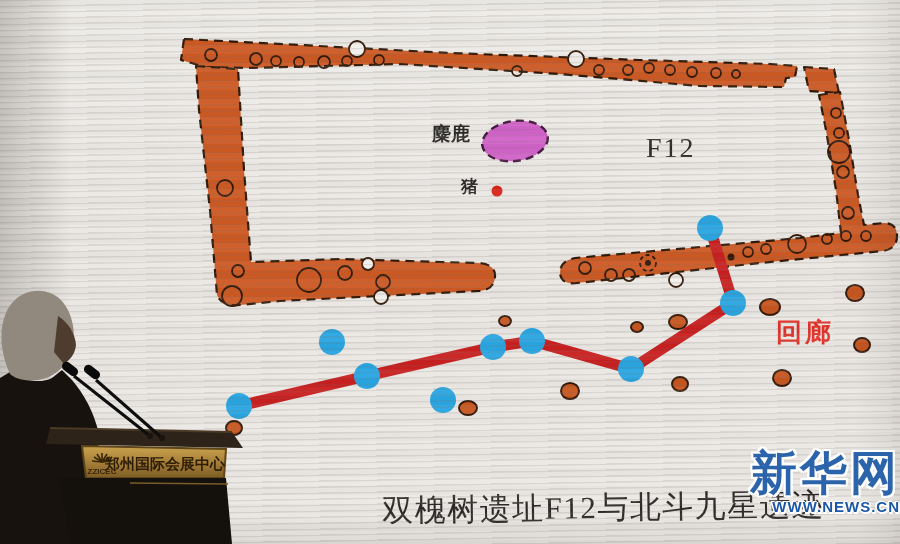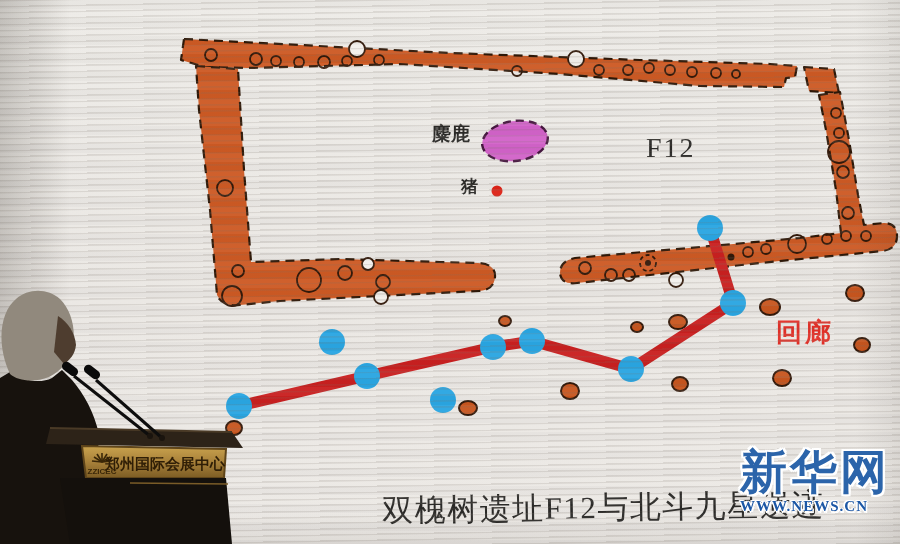--- a/index.html
+++ b/index.html
@@ -24,21 +24,21 @@
   .posthole-white{fill:#f2efeb;stroke:var(--posthole-outline,#32190a);stroke-width:1.8;}
   .label{position:absolute;color:var(--caption-ink,#2b2a28);white-space:nowrap;}
   .elk-label{left:432px;top:121px;font-size:19px;font-weight:bold;}
   .pig-label{left:461px;top:175px;font-size:17px;font-weight:bold;}
   .room-label{left:646px;top:132px;font-size:28px;letter-spacing:2px;
               font-family:"Liberation Serif",serif;}
   .corridor-label{left:776px;top:315px;font-size:26px;font-weight:bold;
               color:var(--corridor-red,#e33028);letter-spacing:3px;}
   .caption{left:382px;top:487px;font-size:31px;letter-spacing:1.5px;
            font-family:"Liberation Serif",serif;transform:rotate(-0.8deg);}
-  .watermark{position:absolute;left:740px;top:449px;width:160px;text-align:left;font-family:Liberation Serif, serif;}
+  .watermark{position:absolute;left:740px;top:449px;width:160px;text-align:right;}
   .watermark .brand{font-size:47px;font-weight:bold;letter-spacing:3px;line-height:1;
       color:var(--watermark-blue,#2b64aa);
       text-shadow:-2px 0 0 #fff,2px 0 0 #fff,0 -2px 0 #fff,0 2px 0 #fff,
                   -2px -2px 0 #fff,2px 2px 0 #fff,-2px 2px 0 #fff,2px -2px 0 #fff;}
   .watermark .url{font-size:15px;font-weight:bold;letter-spacing:1px;margin-top:2px;
       color:var(--watermark-url-blue,#1c57a5);
       text-shadow:-1.5px 0 0 #fff,1.5px 0 0 #fff,0 -1.5px 0 #fff,0 1.5px 0 #fff,
                   -1.5px -1.5px 0 #fff,1.5px 1.5px 0 #fff;}
   .venue-text{font-family:"Liberation Serif",serif;font-weight:bold;}
 </style>

